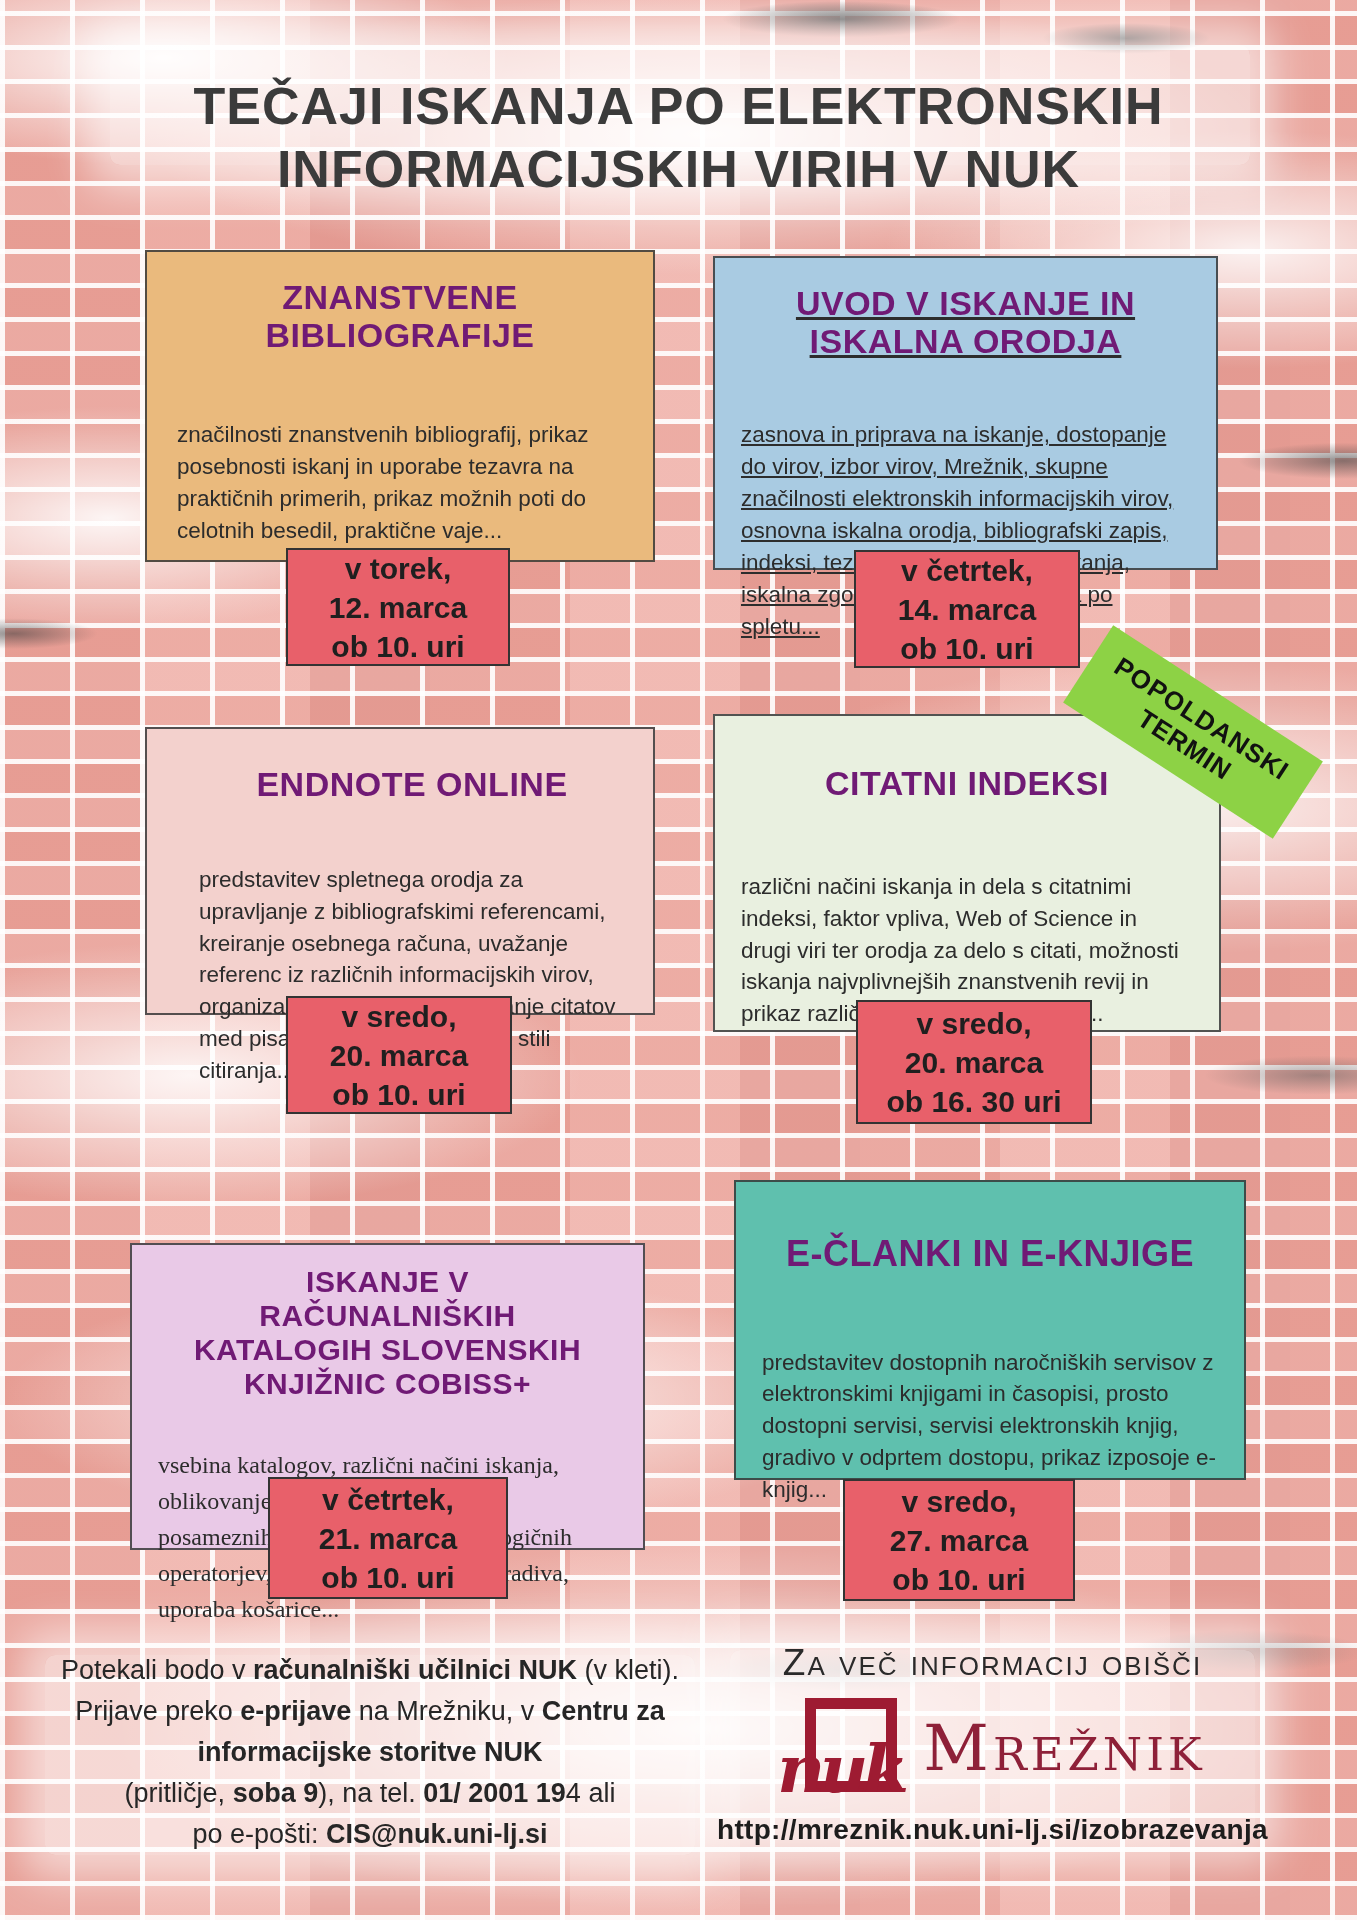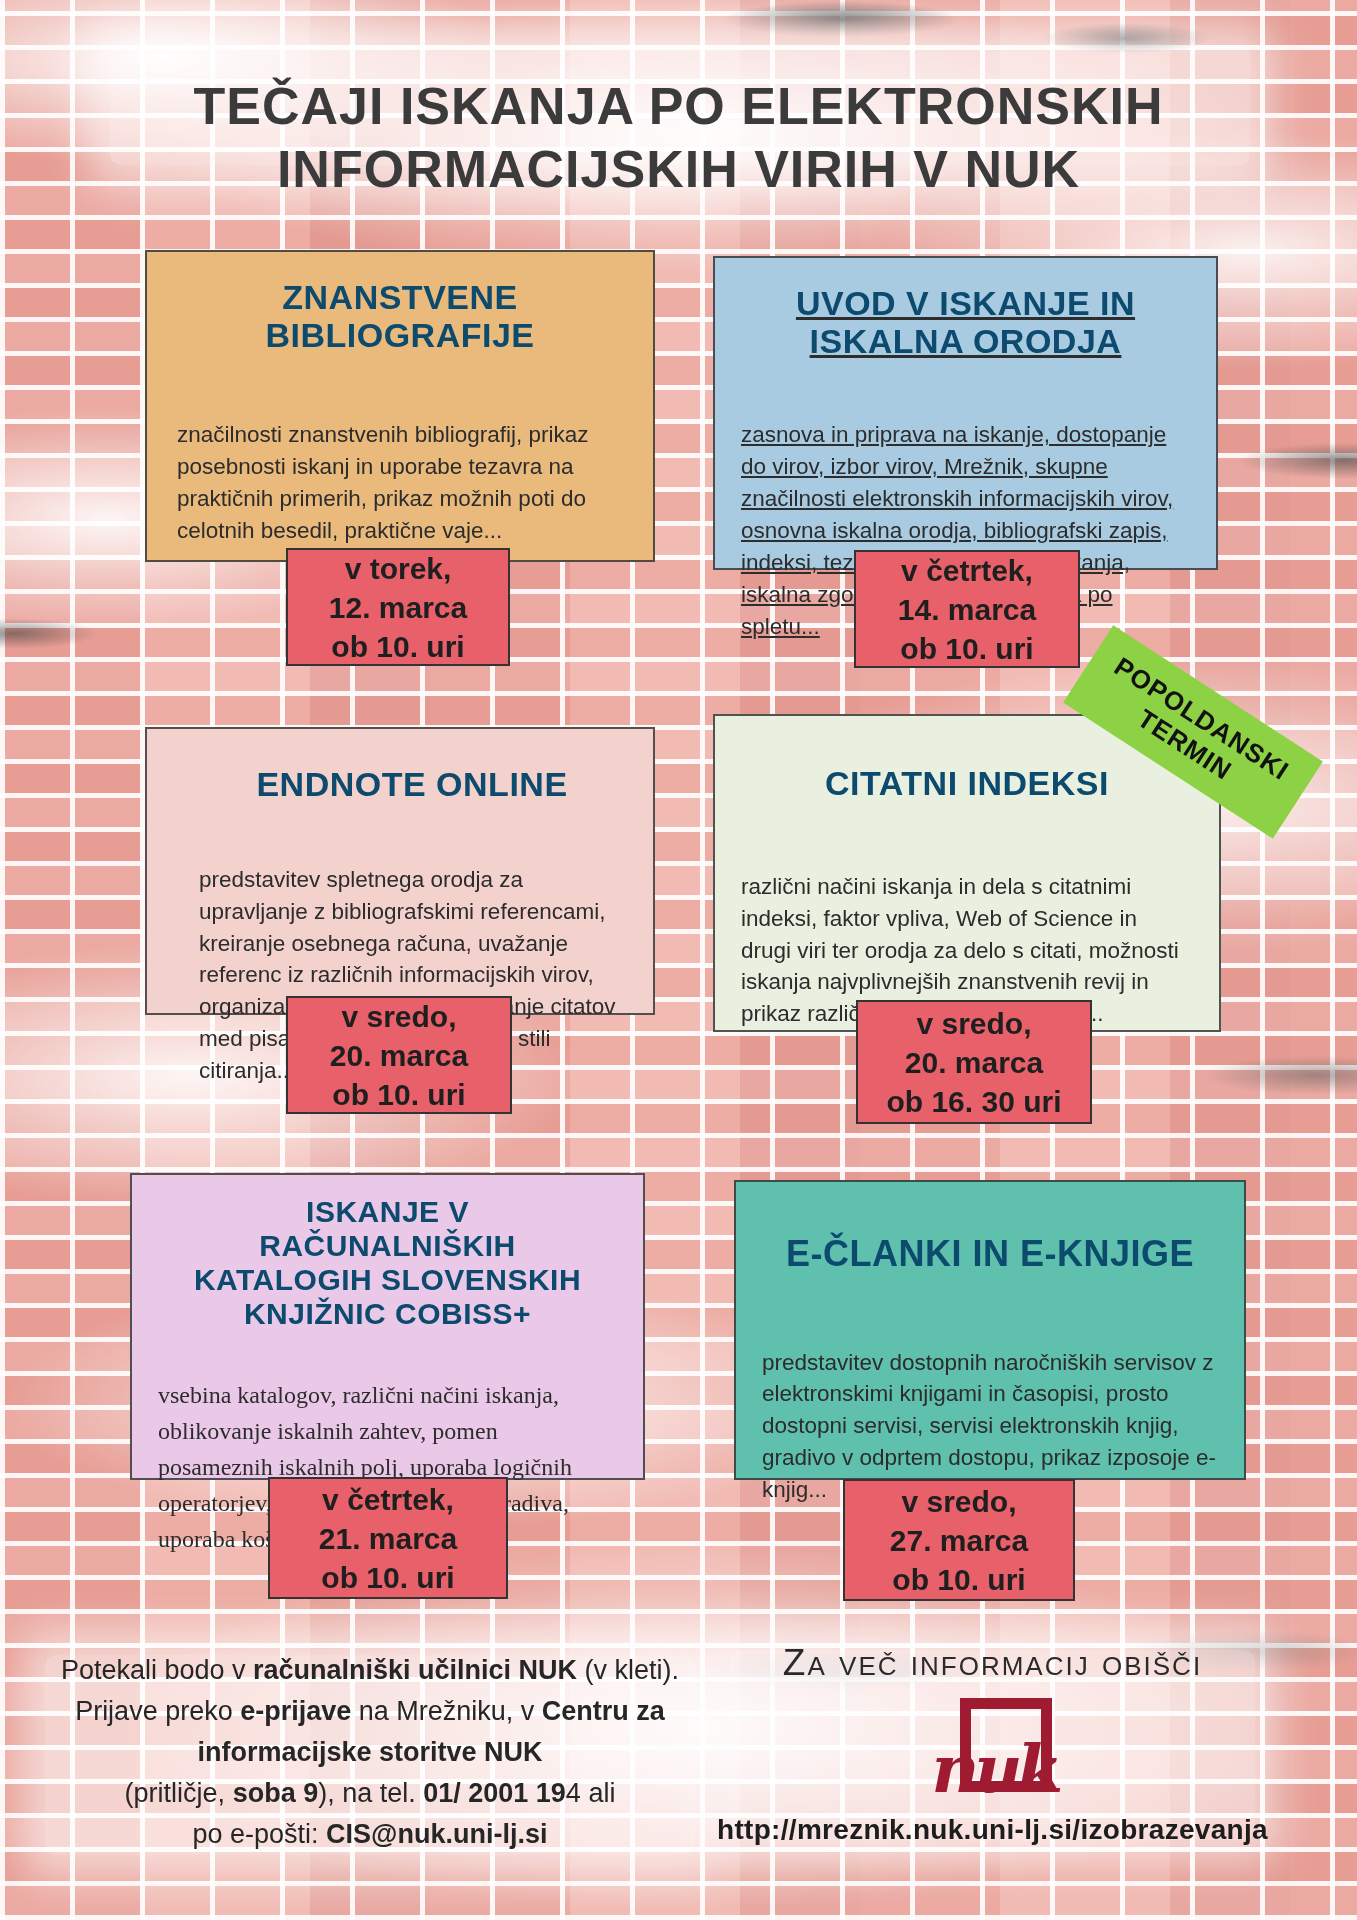--- a/index.html
+++ b/index.html
@@ -45,40 +45,40 @@
     text-align:center;font-weight:bold;font-size:52px;line-height:1.22;
     letter-spacing:1px;color:#3b3b3b;
   }
   
   .card{
     position:absolute;box-sizing:border-box;
     border:2px solid rgba(55,55,55,.85);
     display:flex;flex-direction:column;align-items:center;
   }
   .card-title{
-    font-weight:bold;text-align:center;color:#0c4a6e;
+    font-weight:bold;text-align:center;color:#701a75;
     font-size:34px;line-height:1.13;letter-spacing:.5px;
   }
   .card-body{
     font-size:22.5px;line-height:1.42;color:#2c2c2c;
     align-self:stretch;padding:0 30px;
   }
   .c1{left:145px;top:250px;width:510px;height:312px;}
   .c1 .card-title{margin-top:26px;}
   .c1 .card-body{margin-top:36px;}
   .c2{left:713px;top:256px;width:505px;height:314px;text-decoration:underline;}
   .c2 .card-title{margin-top:26px;}
   .c2 .card-body{margin-top:30px;padding:0 26px;}
   .c3{left:145px;top:727px;width:510px;height:288px;padding-left:24px;}
   .c3 .card-title{margin-top:36px;}
   .c3 .card-body{margin-top:32px;padding:0 28px;}
   .c4{left:713px;top:714px;width:508px;height:318px;}
   .c4 .card-title{margin-top:48px;}
   .c4 .card-body{margin-top:40px;padding:0 26px;}
-  .c5{left:130px;top:1173px;width:515px;height:307px;}
+  .c5{left:130px;top:1243px;width:515px;height:307px;}
   .c5 .card-title{margin-top:20px;font-size:30px;}
   .c5 .card-body{margin-top:22px;font-family:"Liberation Serif",serif;font-size:24px;line-height:1.5;padding:0 26px;}
   .c6{left:734px;top:1180px;width:512px;height:300px;}
   .c6 .card-title{margin-top:52px;font-size:36px;}
   .c6 .card-body{margin-top:42px;padding:0 26px;}
   
   .badge{
     position:absolute;box-sizing:border-box;z-index:5;
     border:2px solid #333;
     display:flex;align-items:center;justify-content:center;
@@ -208,17 +208,18 @@
     <div><span>po e-pošti: </span><span class="b">CIS@nuk.uni-lj.si</span></div>
   </div>
 
   <div class="footer-right">
     <div class="fr-heading">Za več informacij obišči</div>
     <div class="logo-row">
       <span class="nuk-logo">
         <span class="nuk-frame"></span>
         <span class="nuk-script">nuk</span>
       </span>
+      <span class="brand">Mrežnik</span>
     </div>
     <div class="fr-url">http://mreznik.nuk.uni-lj.si/izobrazevanja</div>
   </div>
 
 </div>
 
 </body></html>

